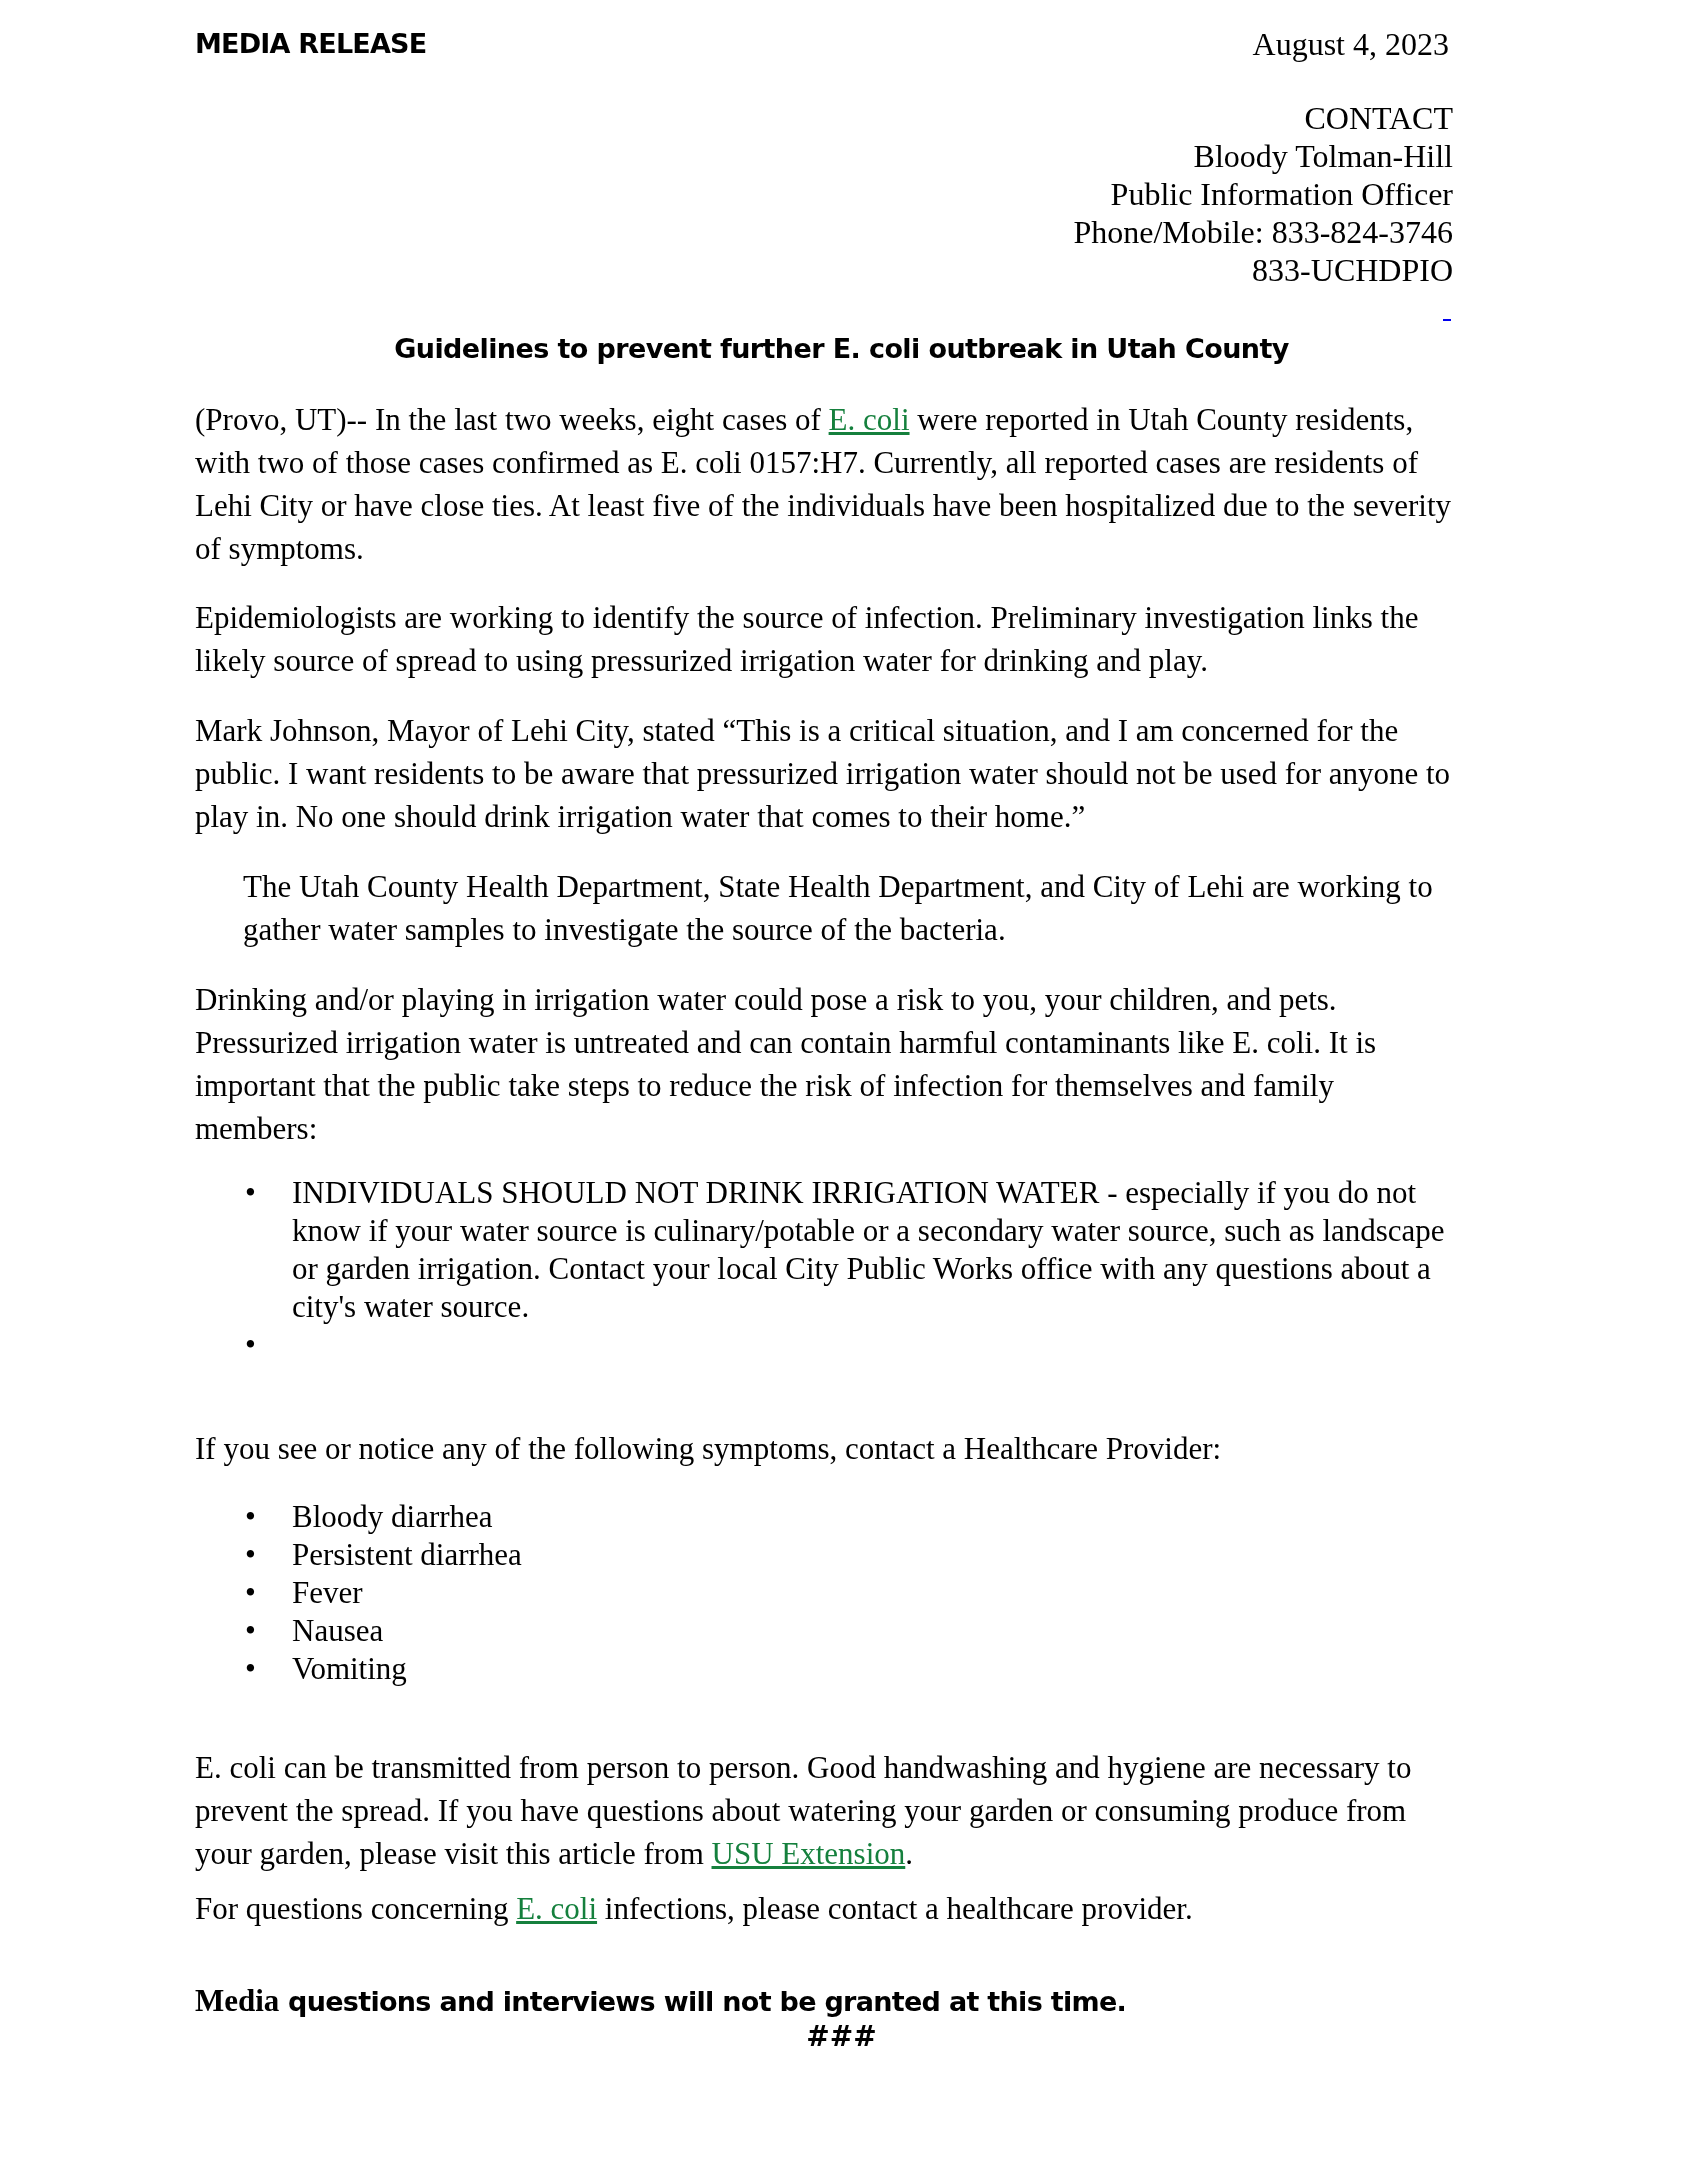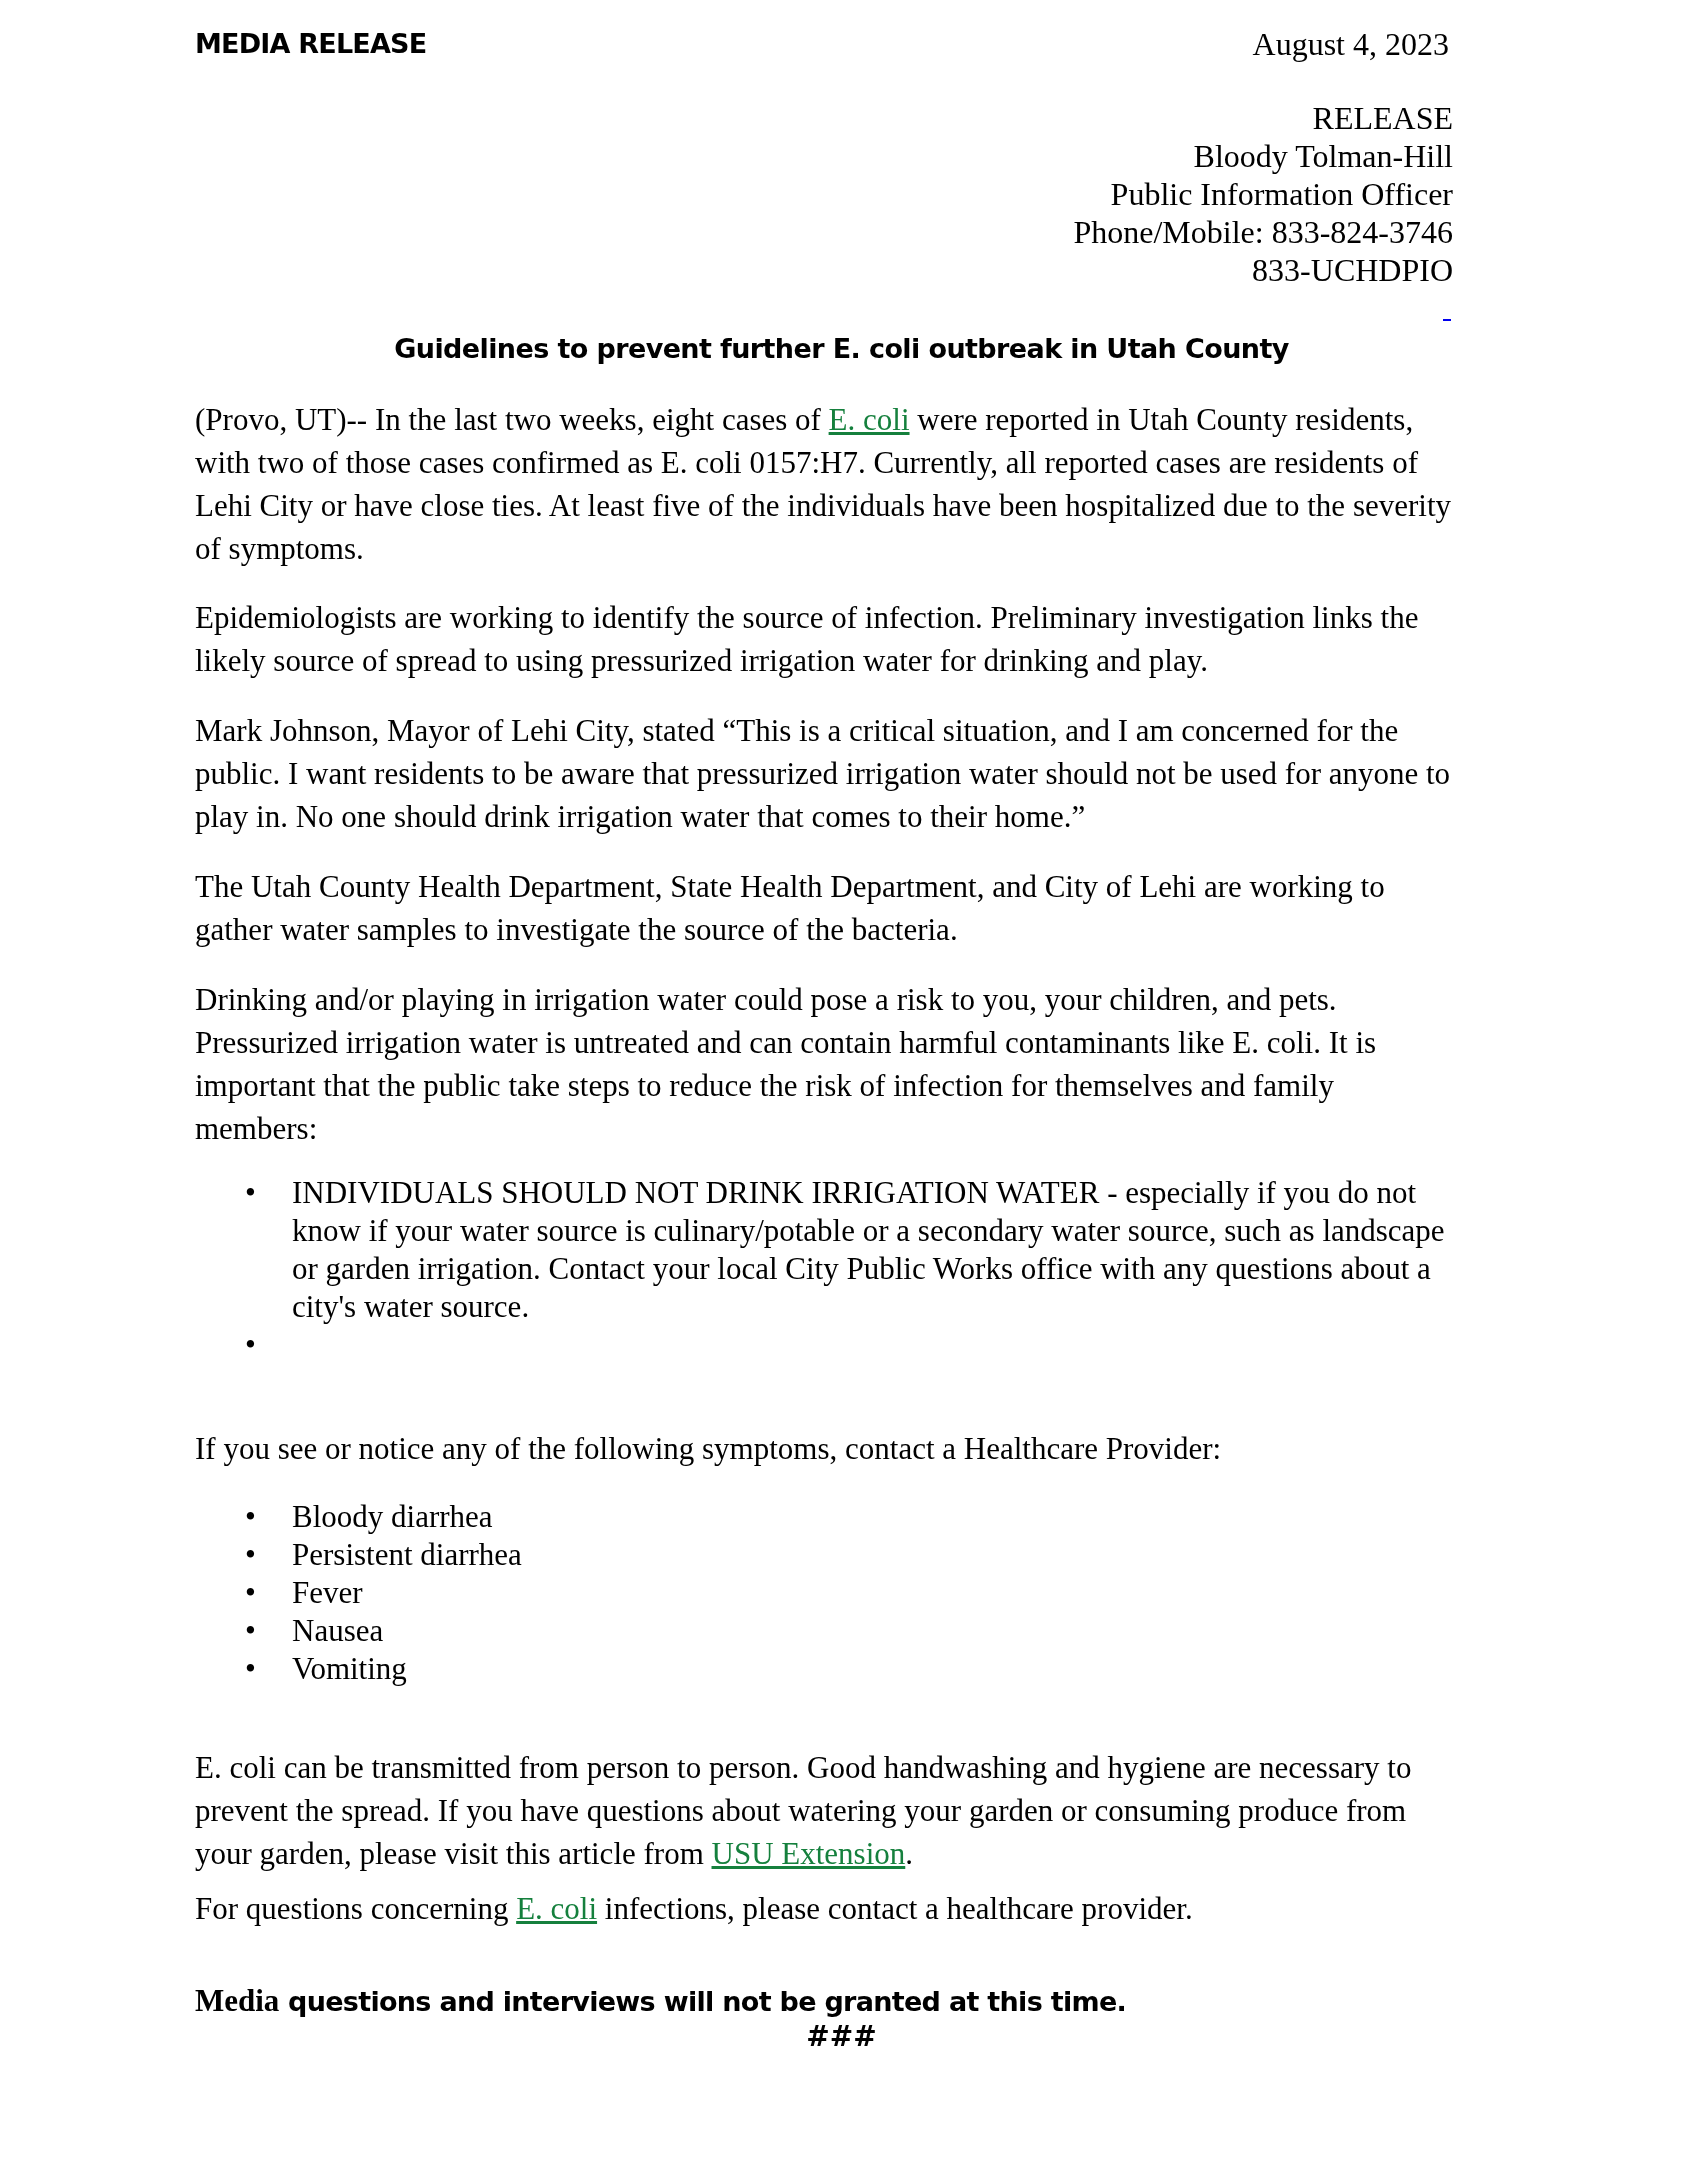--- a/index.html
+++ b/index.html
@@ -20,37 +20,37 @@
   #mediaq { font-size:27px; font-weight:bold; letter-spacing:-0.7px; }
   #end { left:0; width:1683px; text-align:center; top:2020px; font-size:28px; font-weight:bold; }
 </style>
 </head>
 <body>
 
 <div class="abs sans" id="media">MEDIA RELEASE</div>
 <div class="abs" id="date">August 4, 2023</div>
 
 <div class="abs" id="contact">
-  <div>RELEASE</div>
+  <div>CONTACT</div>
   <div>Bloody Tolman-Hill</div>
   <div>Public Information Officer</div>
   <div>Phone/Mobile: 833-824-3746</div>
   <div>833-UCHDPIO</div>
 </div>
 <div class="abs" id="dash"></div>
 
 <div class="abs sans" id="title">Guidelines to prevent further E. coli outbreak in Utah County</div>
 
 <div class="abs body" style="top:398px;">
   <span> (Provo, UT)-- In the last two weeks, eight cases of </span><a href="#">E. coli</a><span> were reported in Utah County residents, with two of those cases confirmed as E. coli 0157:H7. Currently, all reported cases are residents of Lehi City or have close ties. At least five of the individuals have been hospitalized due to the severity of symptoms.</span>
 </div>
 
 <div class="abs body" style="top:596px;">Epidemiologists are working to identify the source of infection. Preliminary investigation links the likely source of spread to using pressurized irrigation water for drinking and play.</div>
 <div class="abs body" style="top:709px;">Mark Johnson, Mayor of Lehi City, stated “This is a critical situation, and I am concerned for the public. I want residents to be aware that pressurized irrigation water should not be used for anyone to play in. No one should drink irrigation water that comes to their home.”</div>
-<div class="abs body" style="top:865px;">The Utah County Health Department, State Health Department, and City of Lehi are working to gather water samples to investigate the source of the bacteria.</div>
+<div class="abs body" style="top:865px;margin-left:48px;">The Utah County Health Department, State Health Department, and City of Lehi are working to gather water samples to investigate the source of the bacteria.</div>
 <div class="abs body" style="top:978px;">Drinking and/or playing in irrigation water could pose a risk to you, your children, and pets. Pressurized irrigation water is untreated and can contain harmful contaminants like E. coli. It is important that the public take steps to reduce the risk of infection for themselves and family members:</div>
 
 <div class="abs body bl" style="top:1174px;">
   <ul>
     <li><span class="bullet">•</span><span>INDIVIDUALS SHOULD NOT DRINK IRRIGATION WATER - especially if you do not know if your water source is culinary/potable or a secondary water source, such as landscape or garden irrigation. Contact your local City Public Works office with any questions about a city's water source.</span></li>
     <li><span class="bullet">•</span></li>
   </ul>
 </div>
 
 <div class="abs body" style="top:1427px;">If you see or notice any of the following symptoms, contact a Healthcare Provider:</div>

